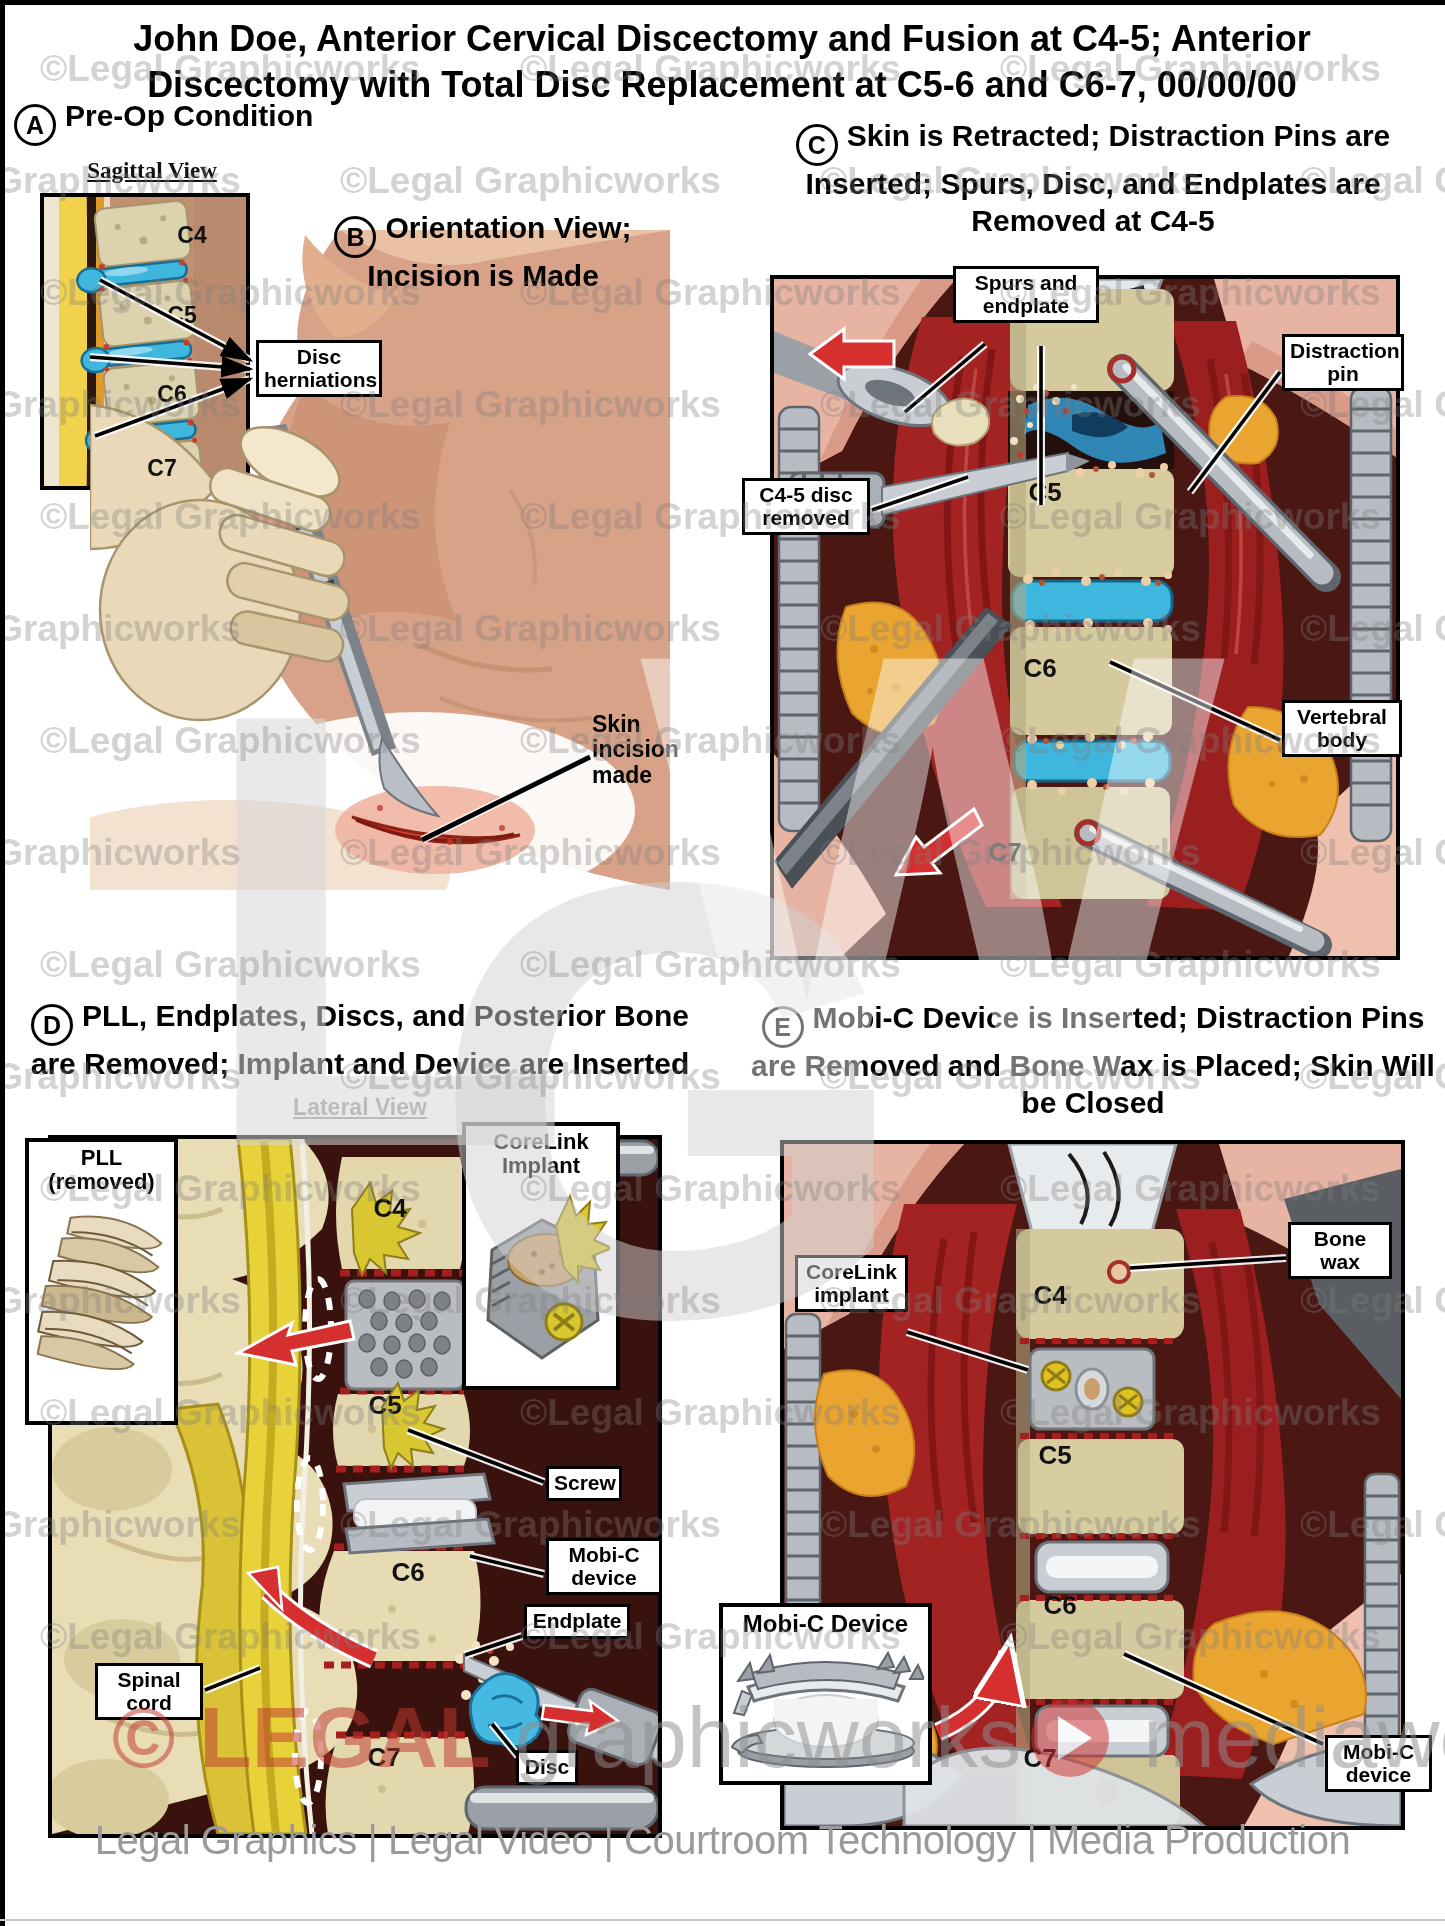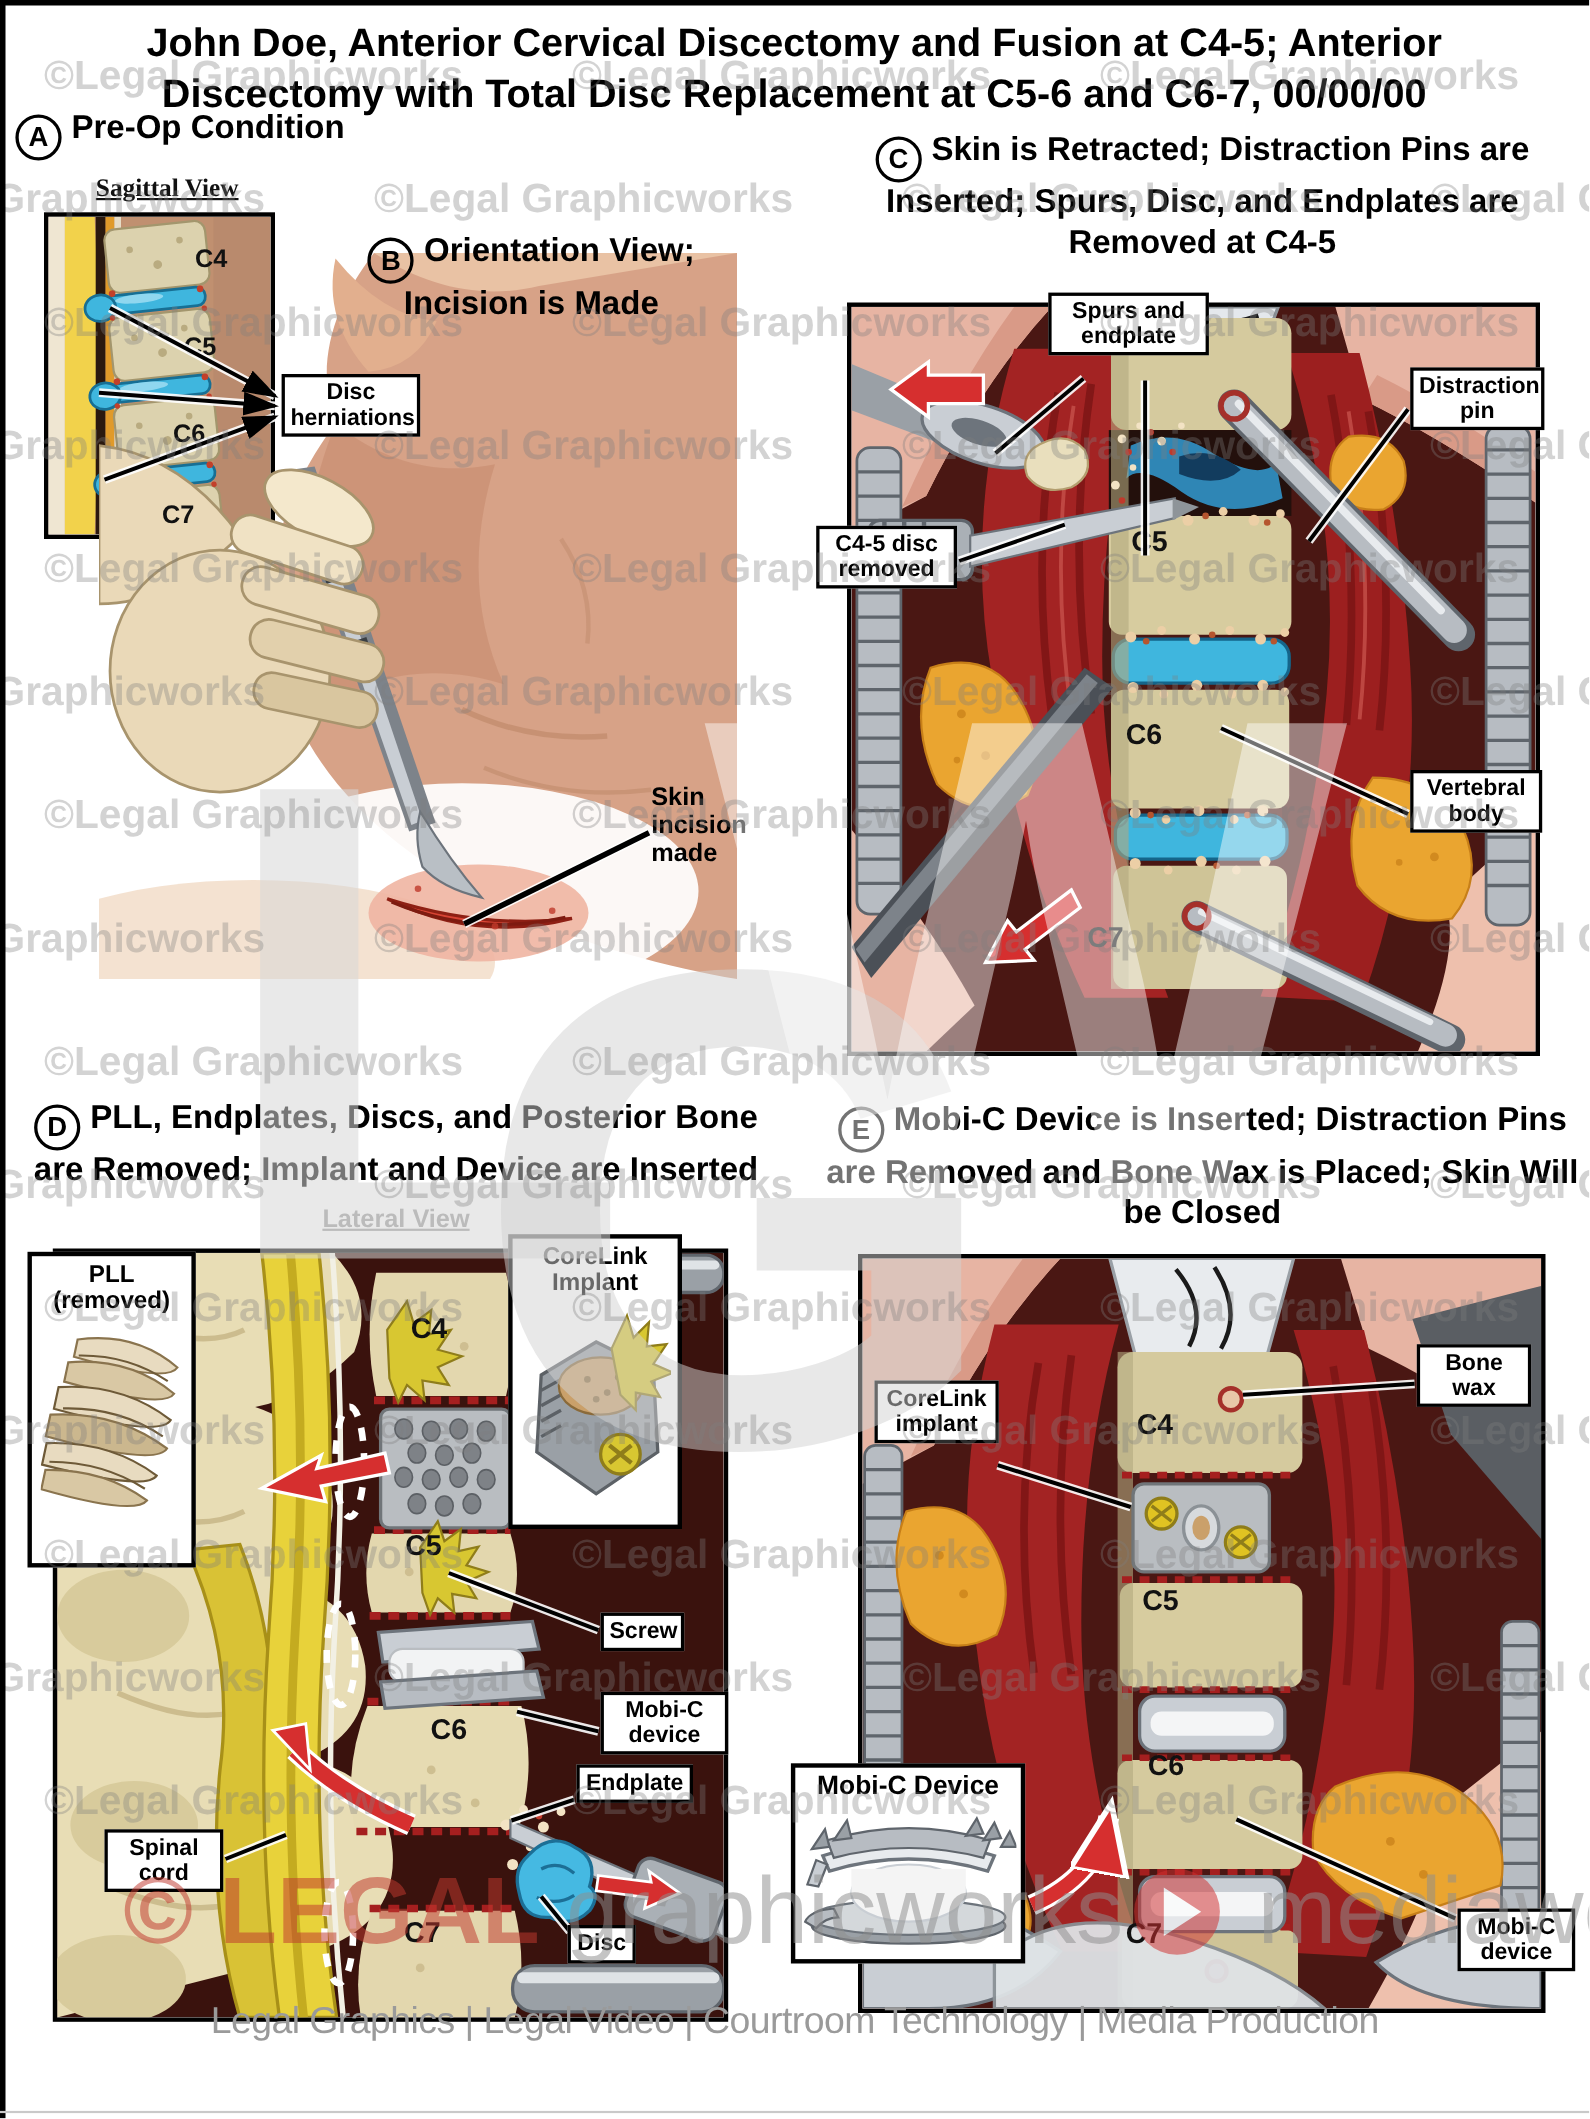--- a/index.html
+++ b/index.html
@@ -41,21 +41,21 @@
   .brandline{position:absolute;left:112px;top:1688px;z-index:6;pointer-events:none;white-space:nowrap;
              font-size:86px;font-weight:700;opacity:0.52;display:flex;align-items:center;}
   .brand-red{color:#c0392f;}
   .brand-gray{color:#8f8f8f;font-weight:400;}
   .brand-play{display:inline-flex;align-items:center;justify-content:center;width:78px;height:78px;
               border-radius:50%;background:#d03030;margin:0 10px;}
   .brand-play i{display:block;width:0;height:0;border-left:34px solid #fff;border-top:22px solid transparent;
                 border-bottom:22px solid transparent;margin-left:10px;}
 
   .footer{position:absolute;left:0;top:1818px;width:1445px;text-align:center;z-index:4;
-          font-size:34px;font-weight:400;color:#9a9a9a;letter-spacing:-0.5px;}
+          font-size:40px;font-weight:400;color:#9a9a9a;letter-spacing:-0.5px;}
 </style>
 </head>
 <body>
 
 <div class="page">
 
   <div class="edge-top"></div>
   <div class="edge-left"></div>
   <div class="bottom-rule"></div>
 

